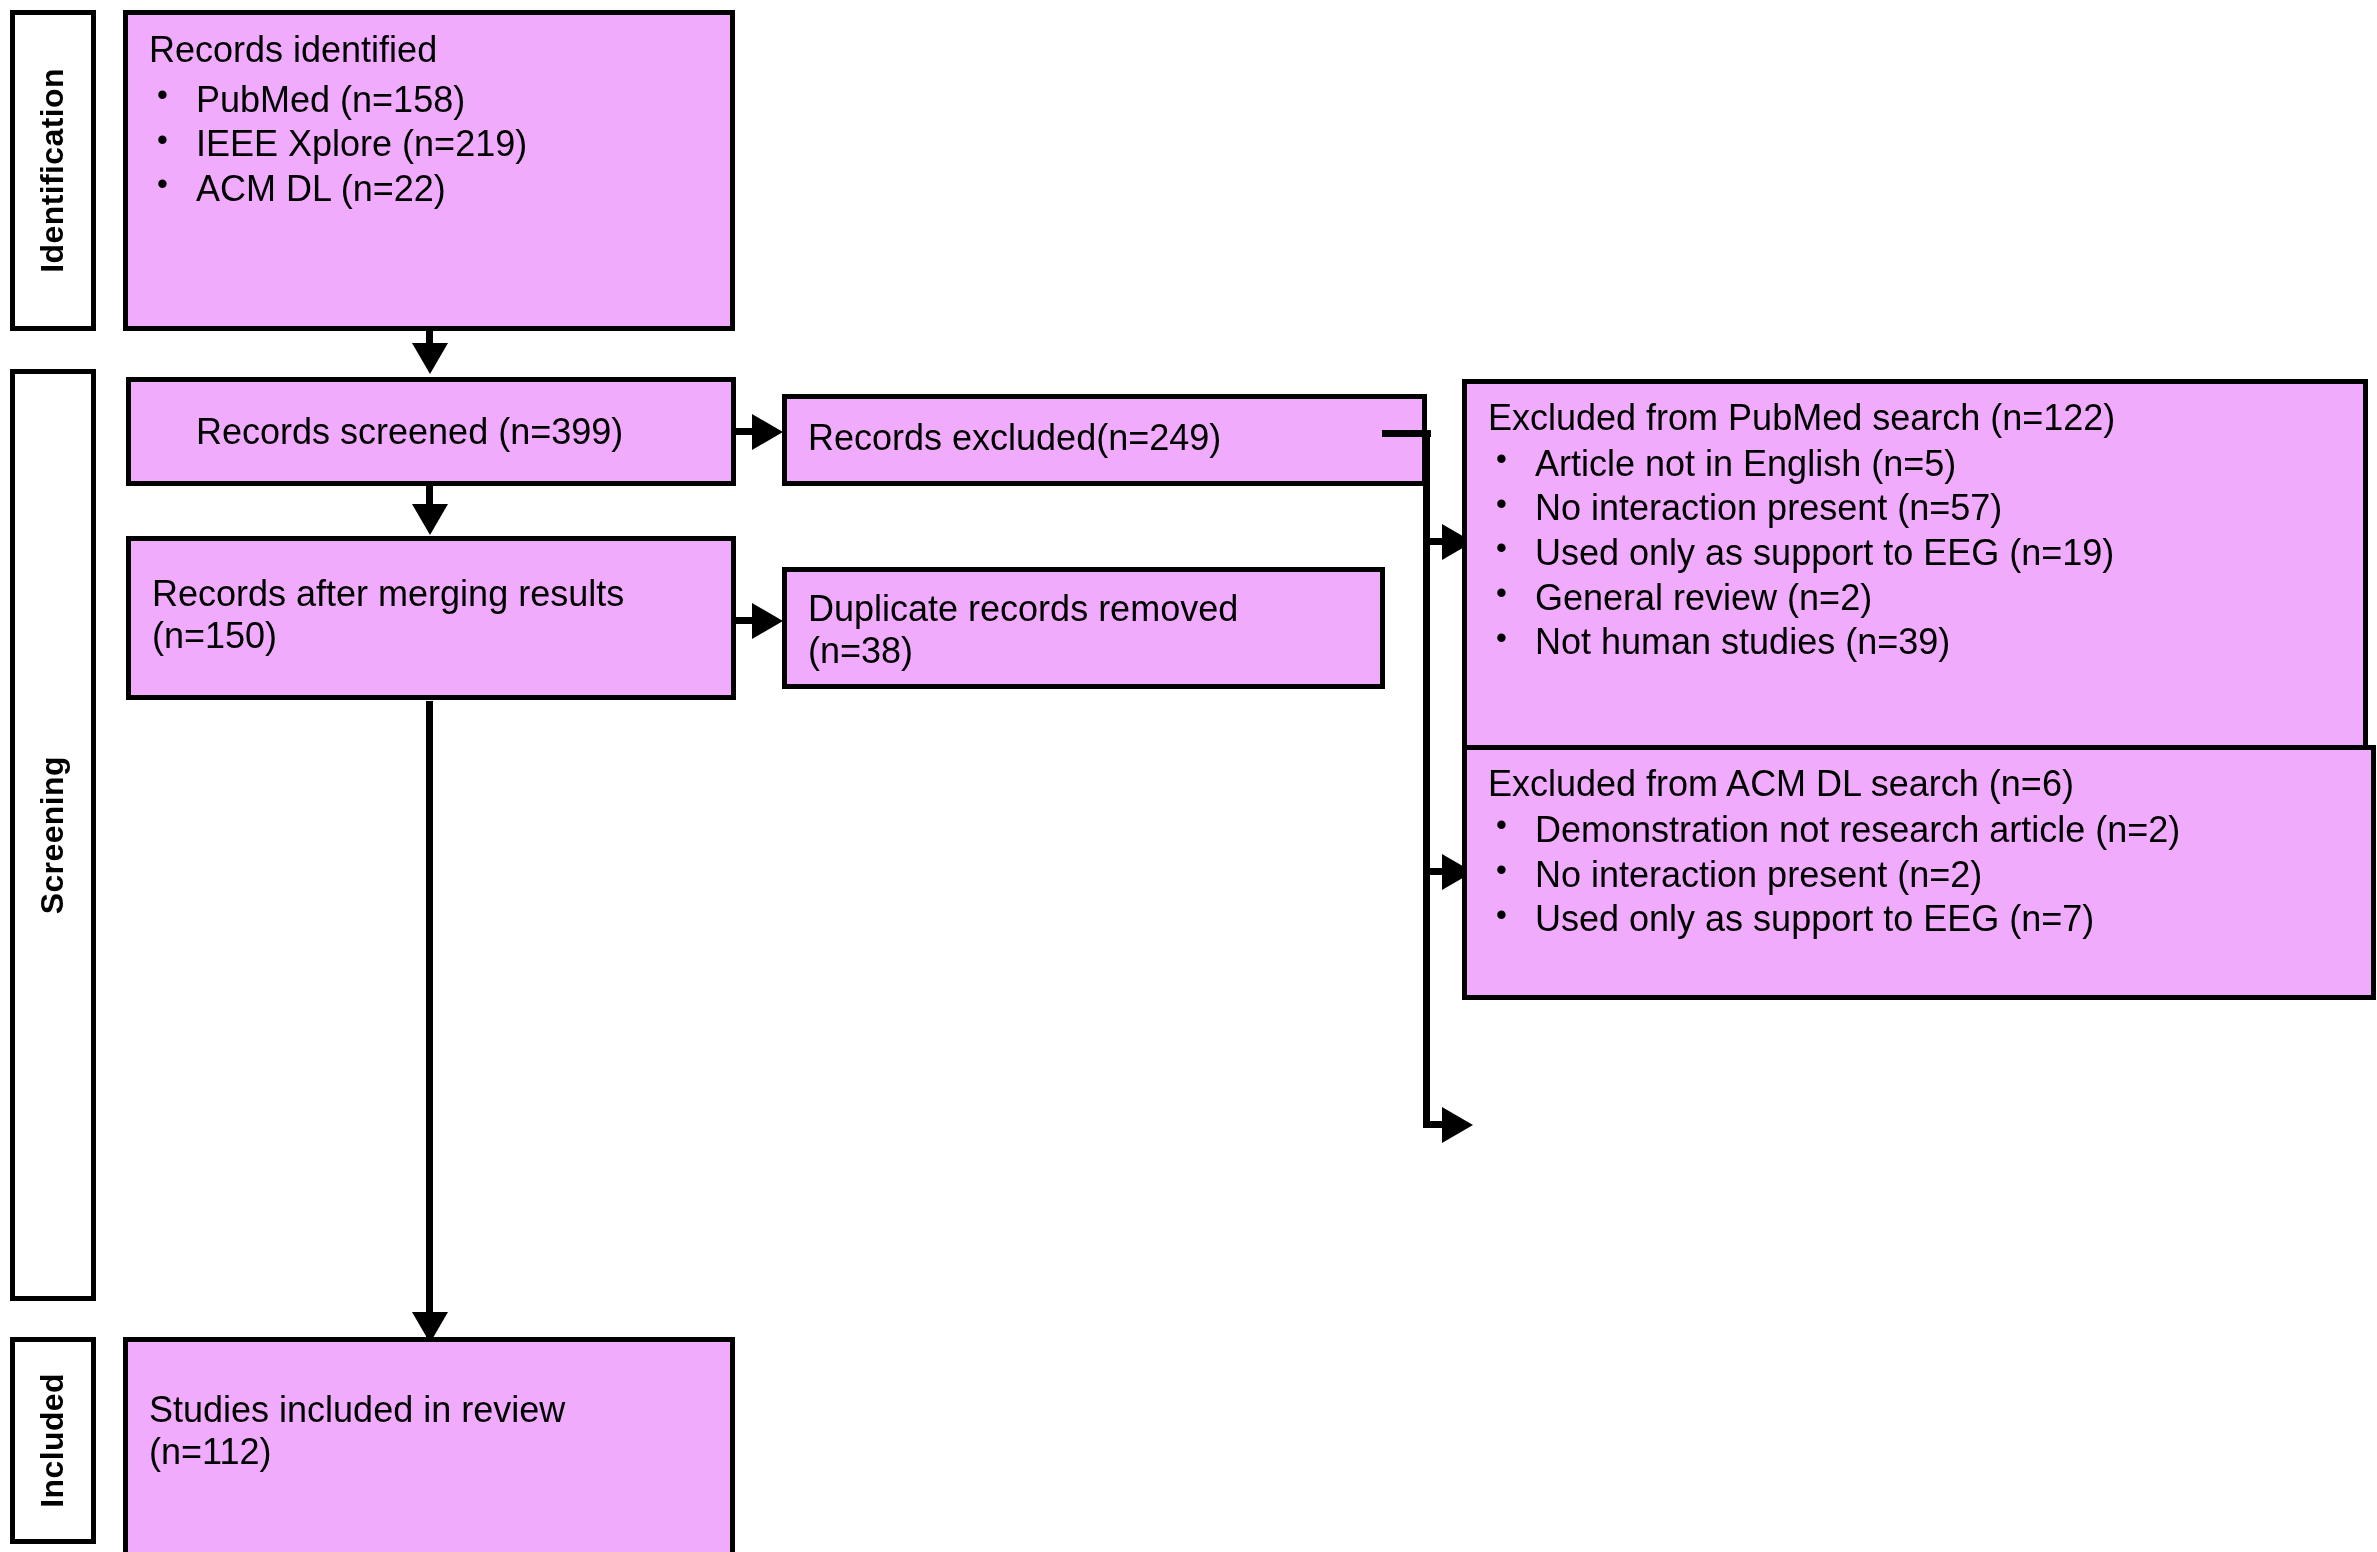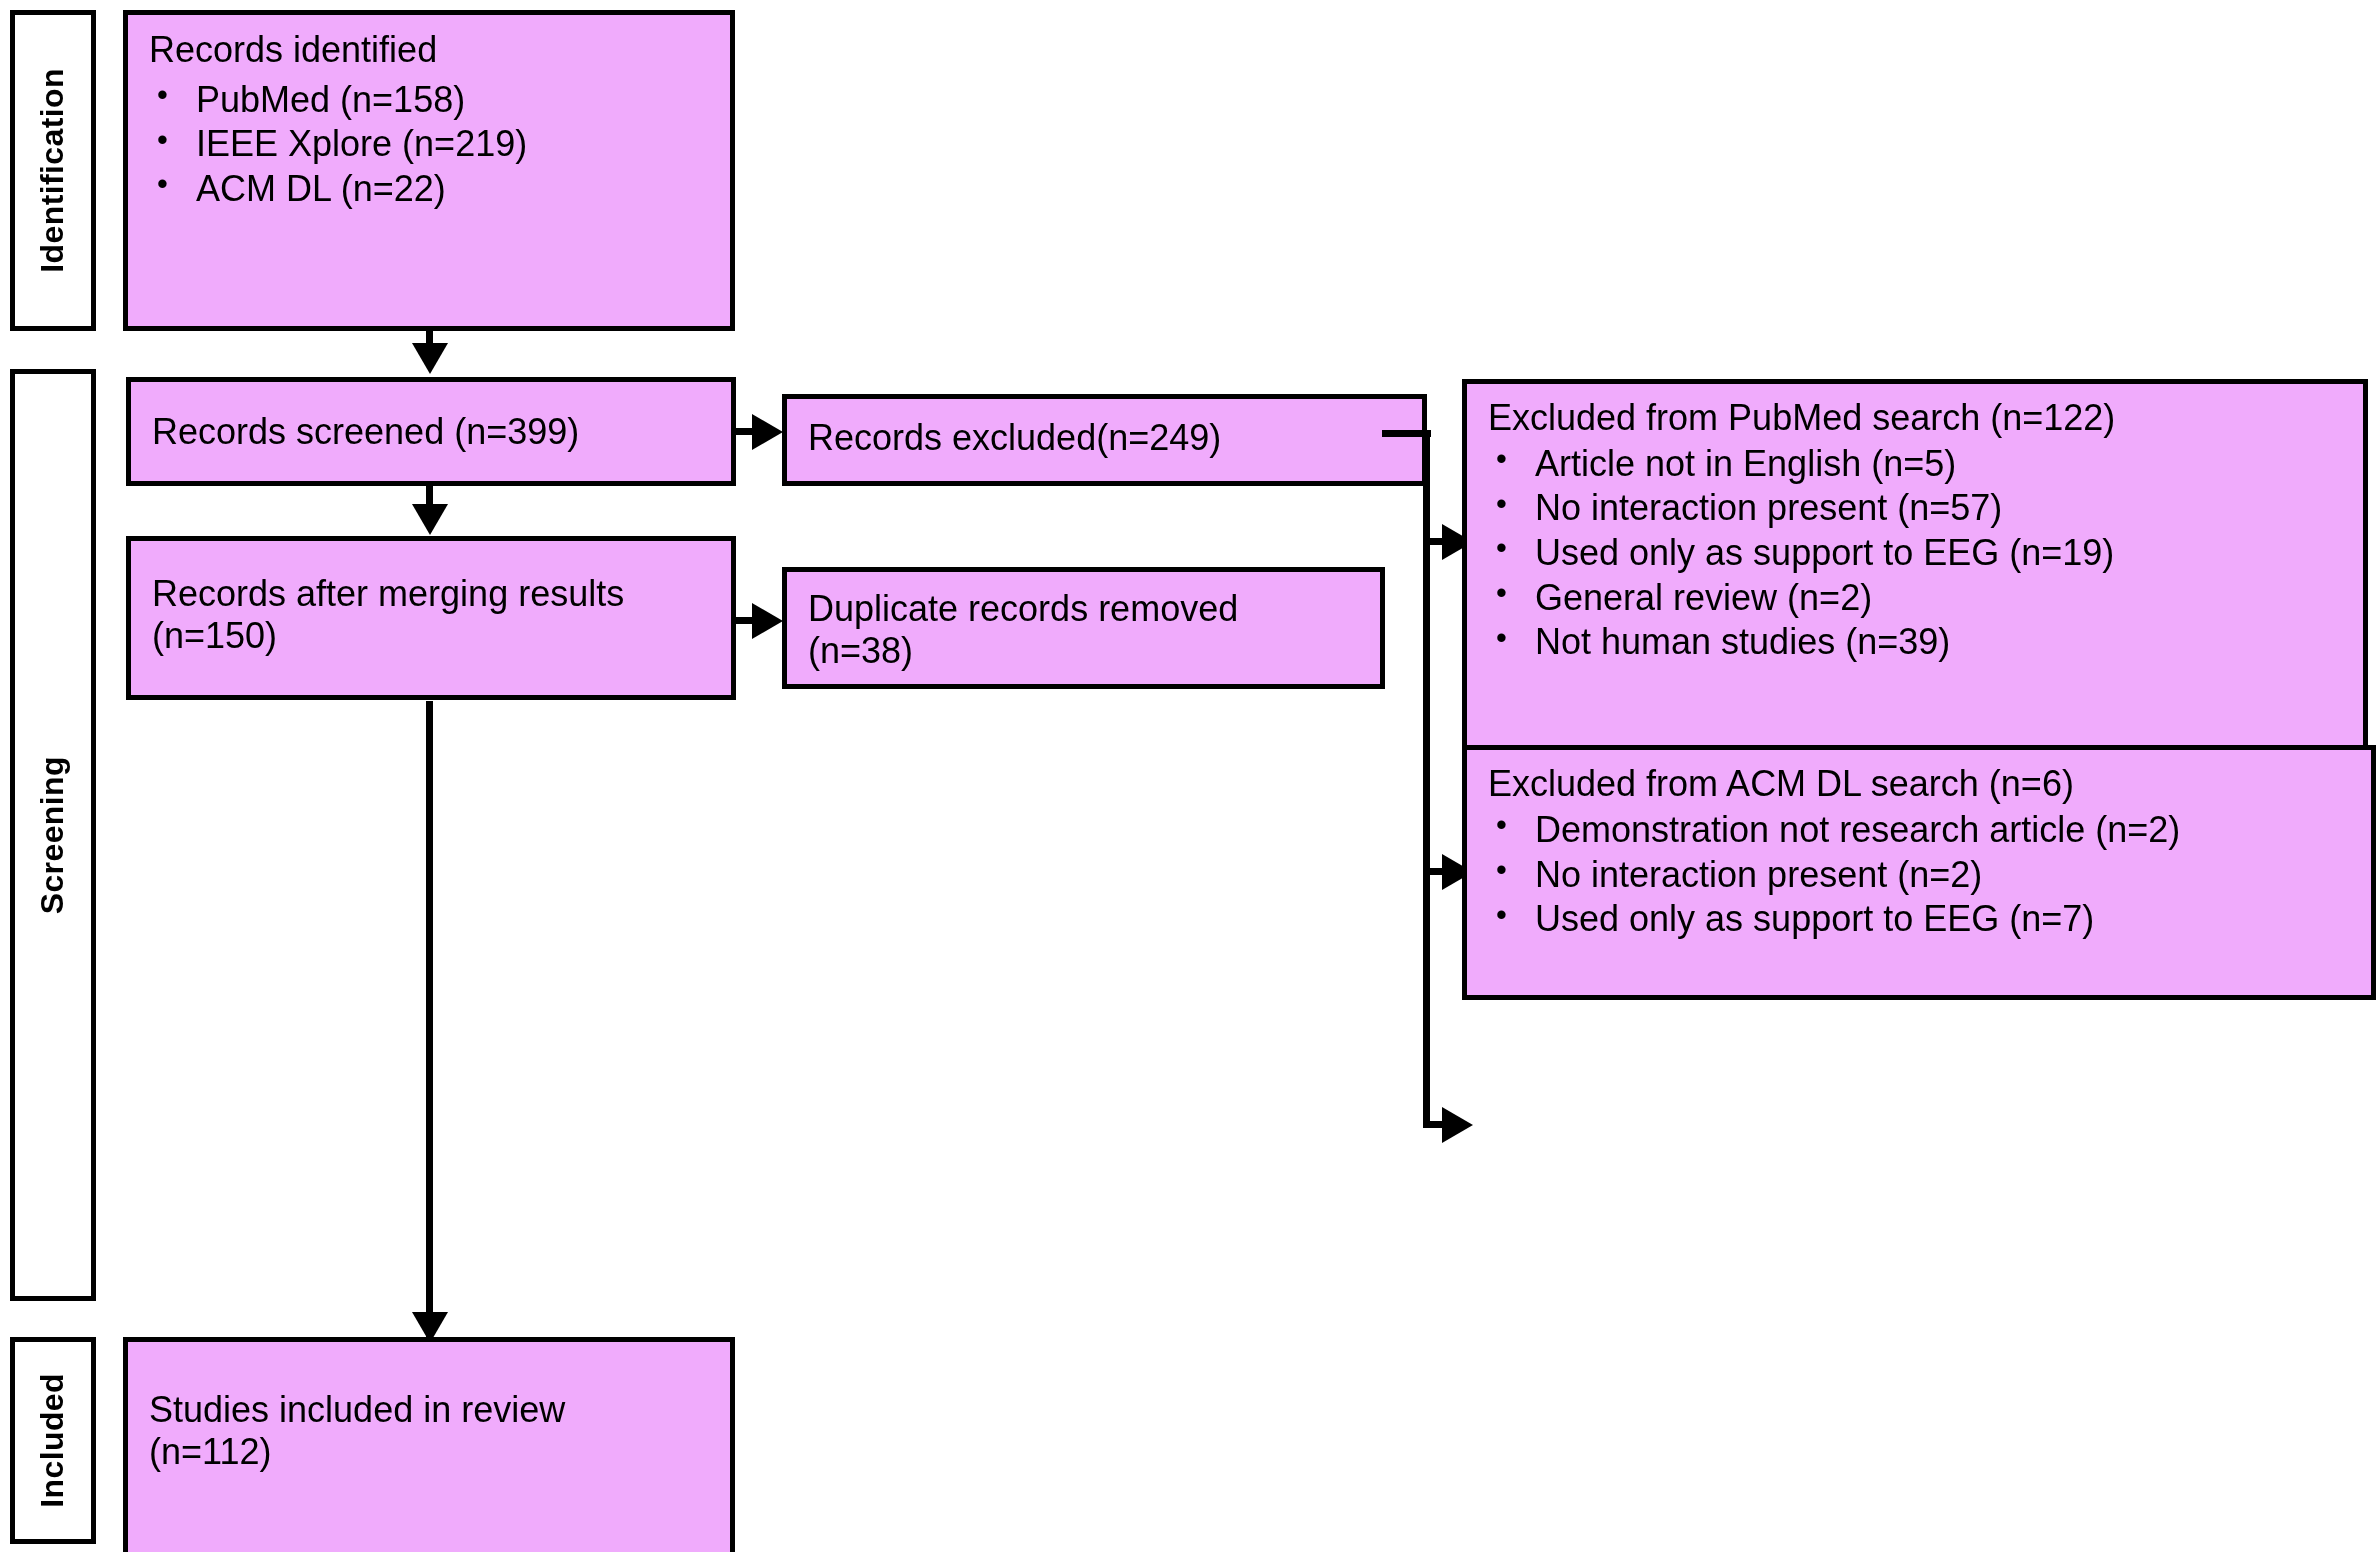--- a/index.html
+++ b/index.html
@@ -130,21 +130,21 @@
         <li>IEEE Xplore (n=219)</li>
         <li>ACM DL (n=22)</li>
       </ul>
     </div>
   </div>
 
   <div class="vline" style="left:426px; top:330px; height:34px;"></div>
   <div class="arrow-down" style="left:412px; top:343px;"></div>
 
   <div class="box" style="left:126px; top:377px; width:610px; height:109px;">
-    <div class="box-inner" style="top:29px;">
+    <div class="box-inner" style="top:29px;margin-left:44px;">
       <div class="box-title">Records screened (n=399)</div>
     </div>
   </div>
 
   <div class="hline" style="left:736px; top:428px; width:32px;"></div>
   <div class="arrow-right" style="left:752px; top:414px;"></div>
 
   <div class="box" style="left:782px; top:394px; width:645px; height:92px;">
     <div class="box-inner" style="top:18px;">
       <div class="box-title">Records excluded(n=249)</div>

